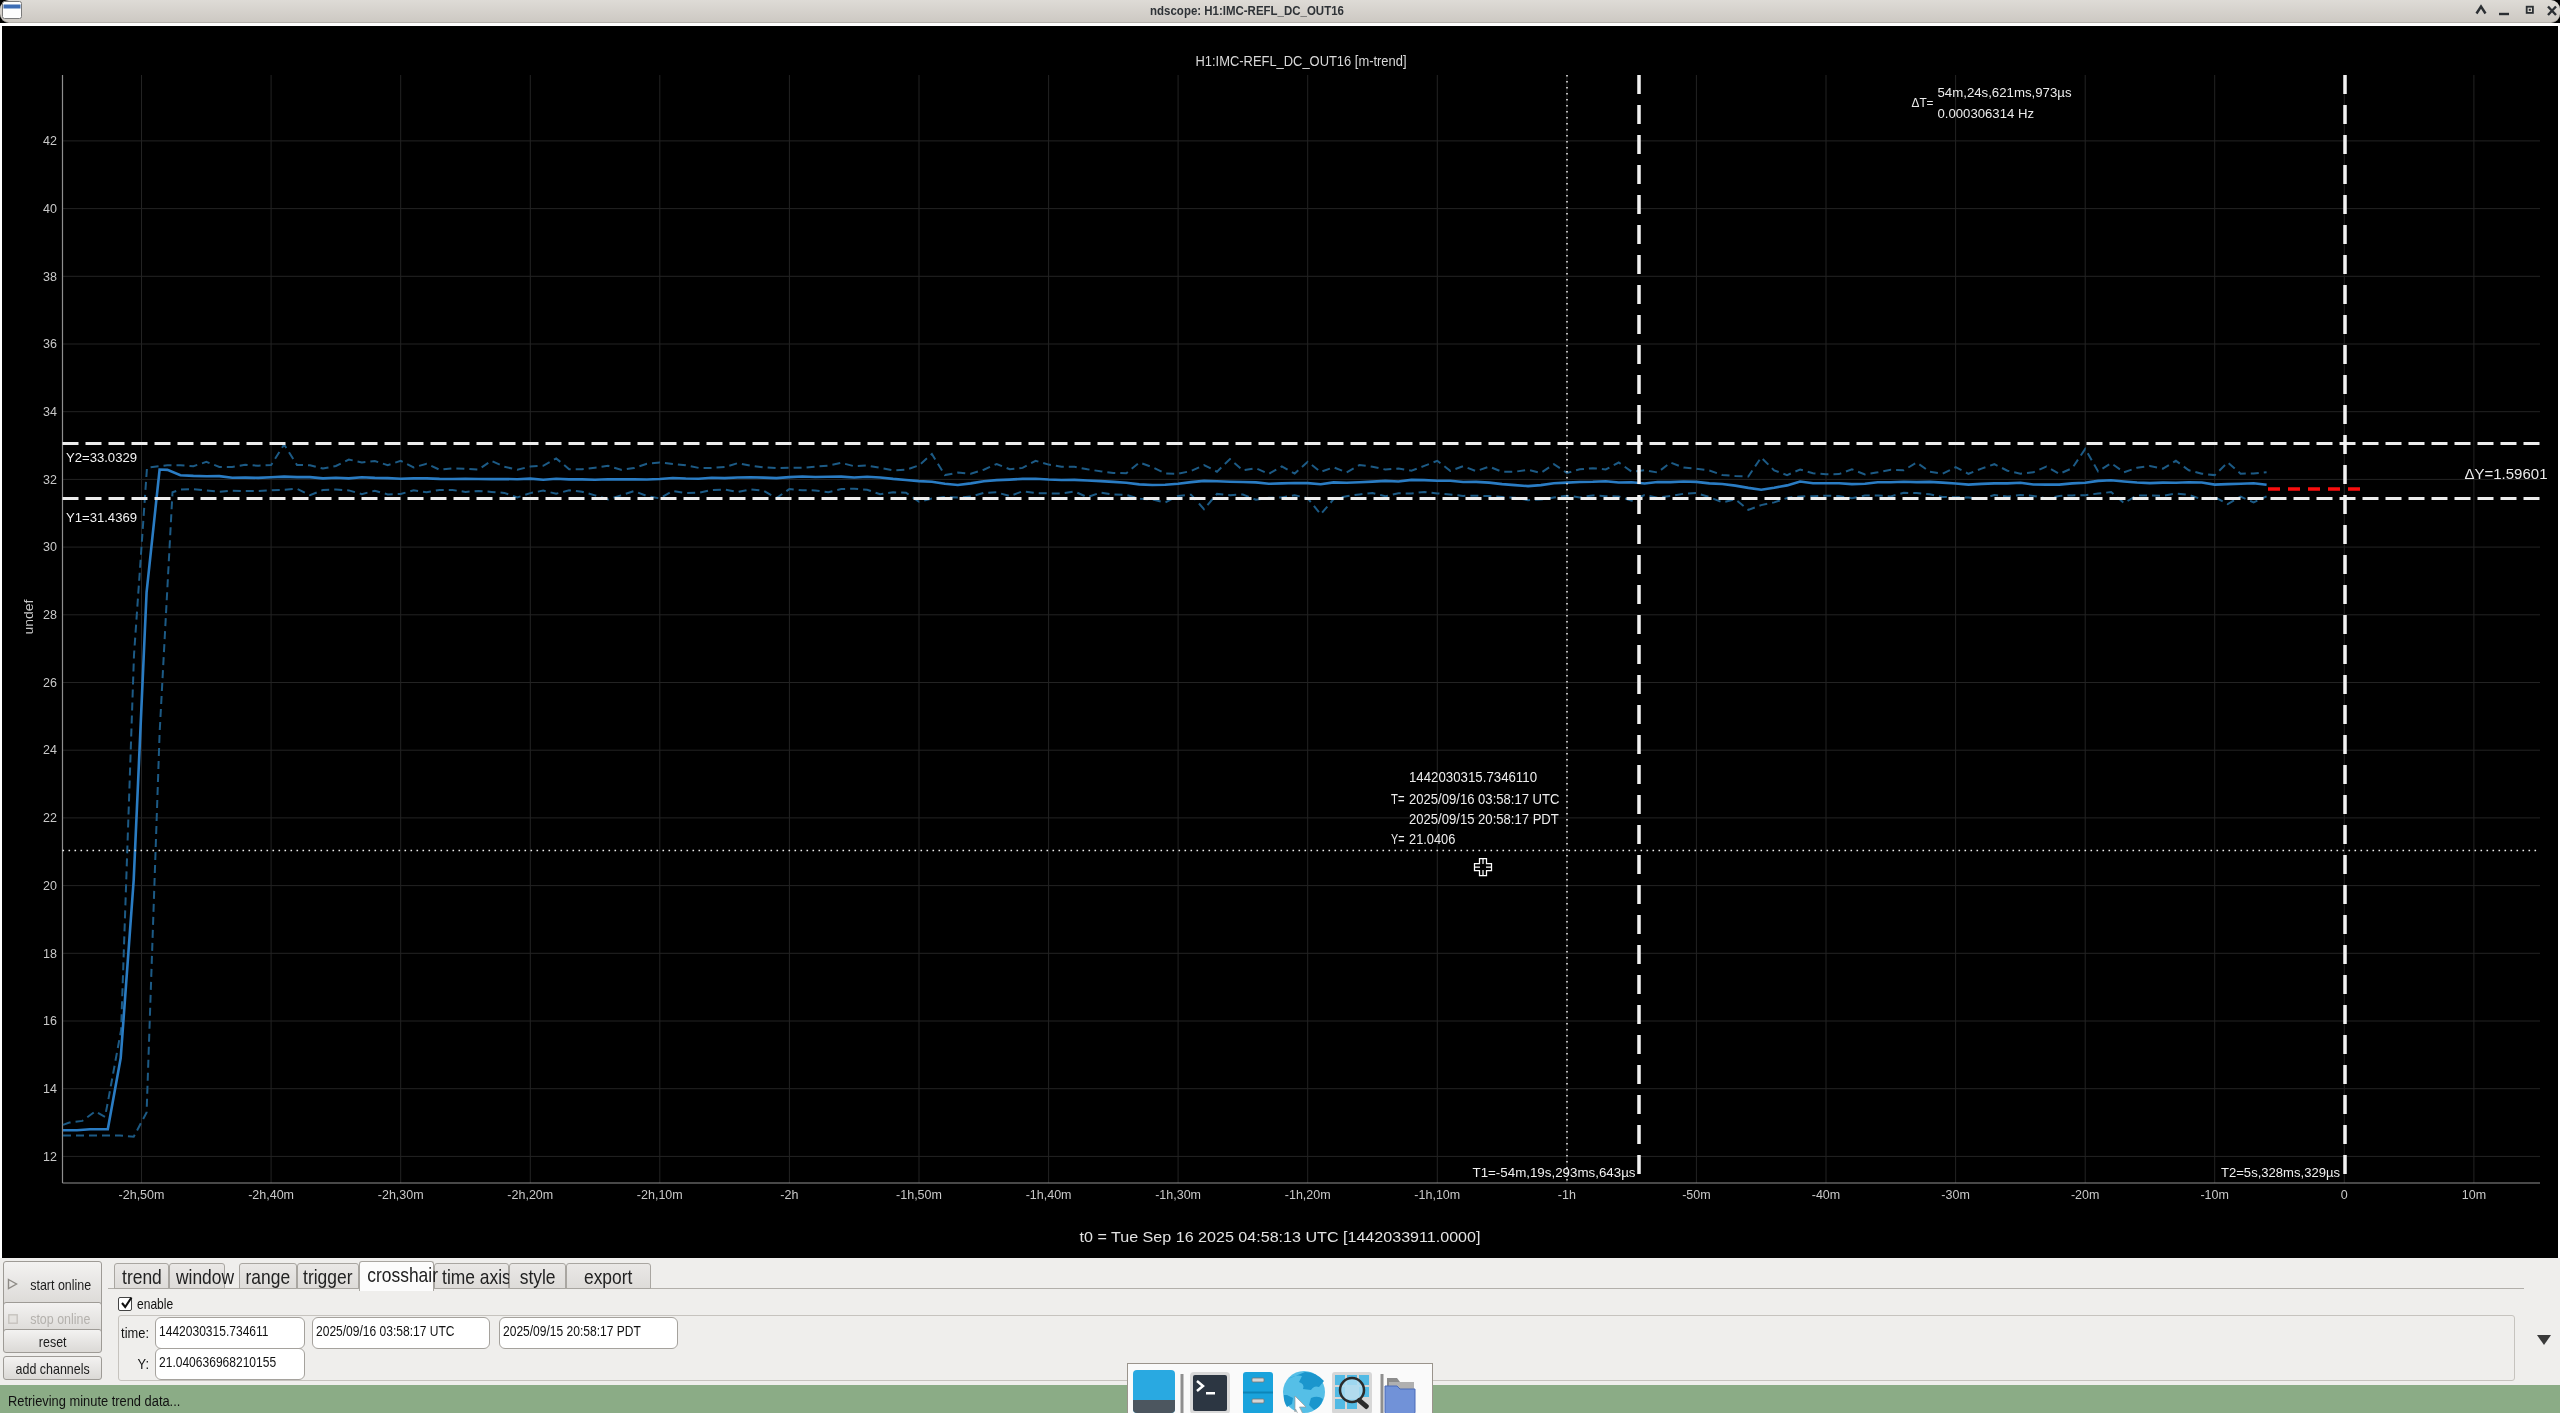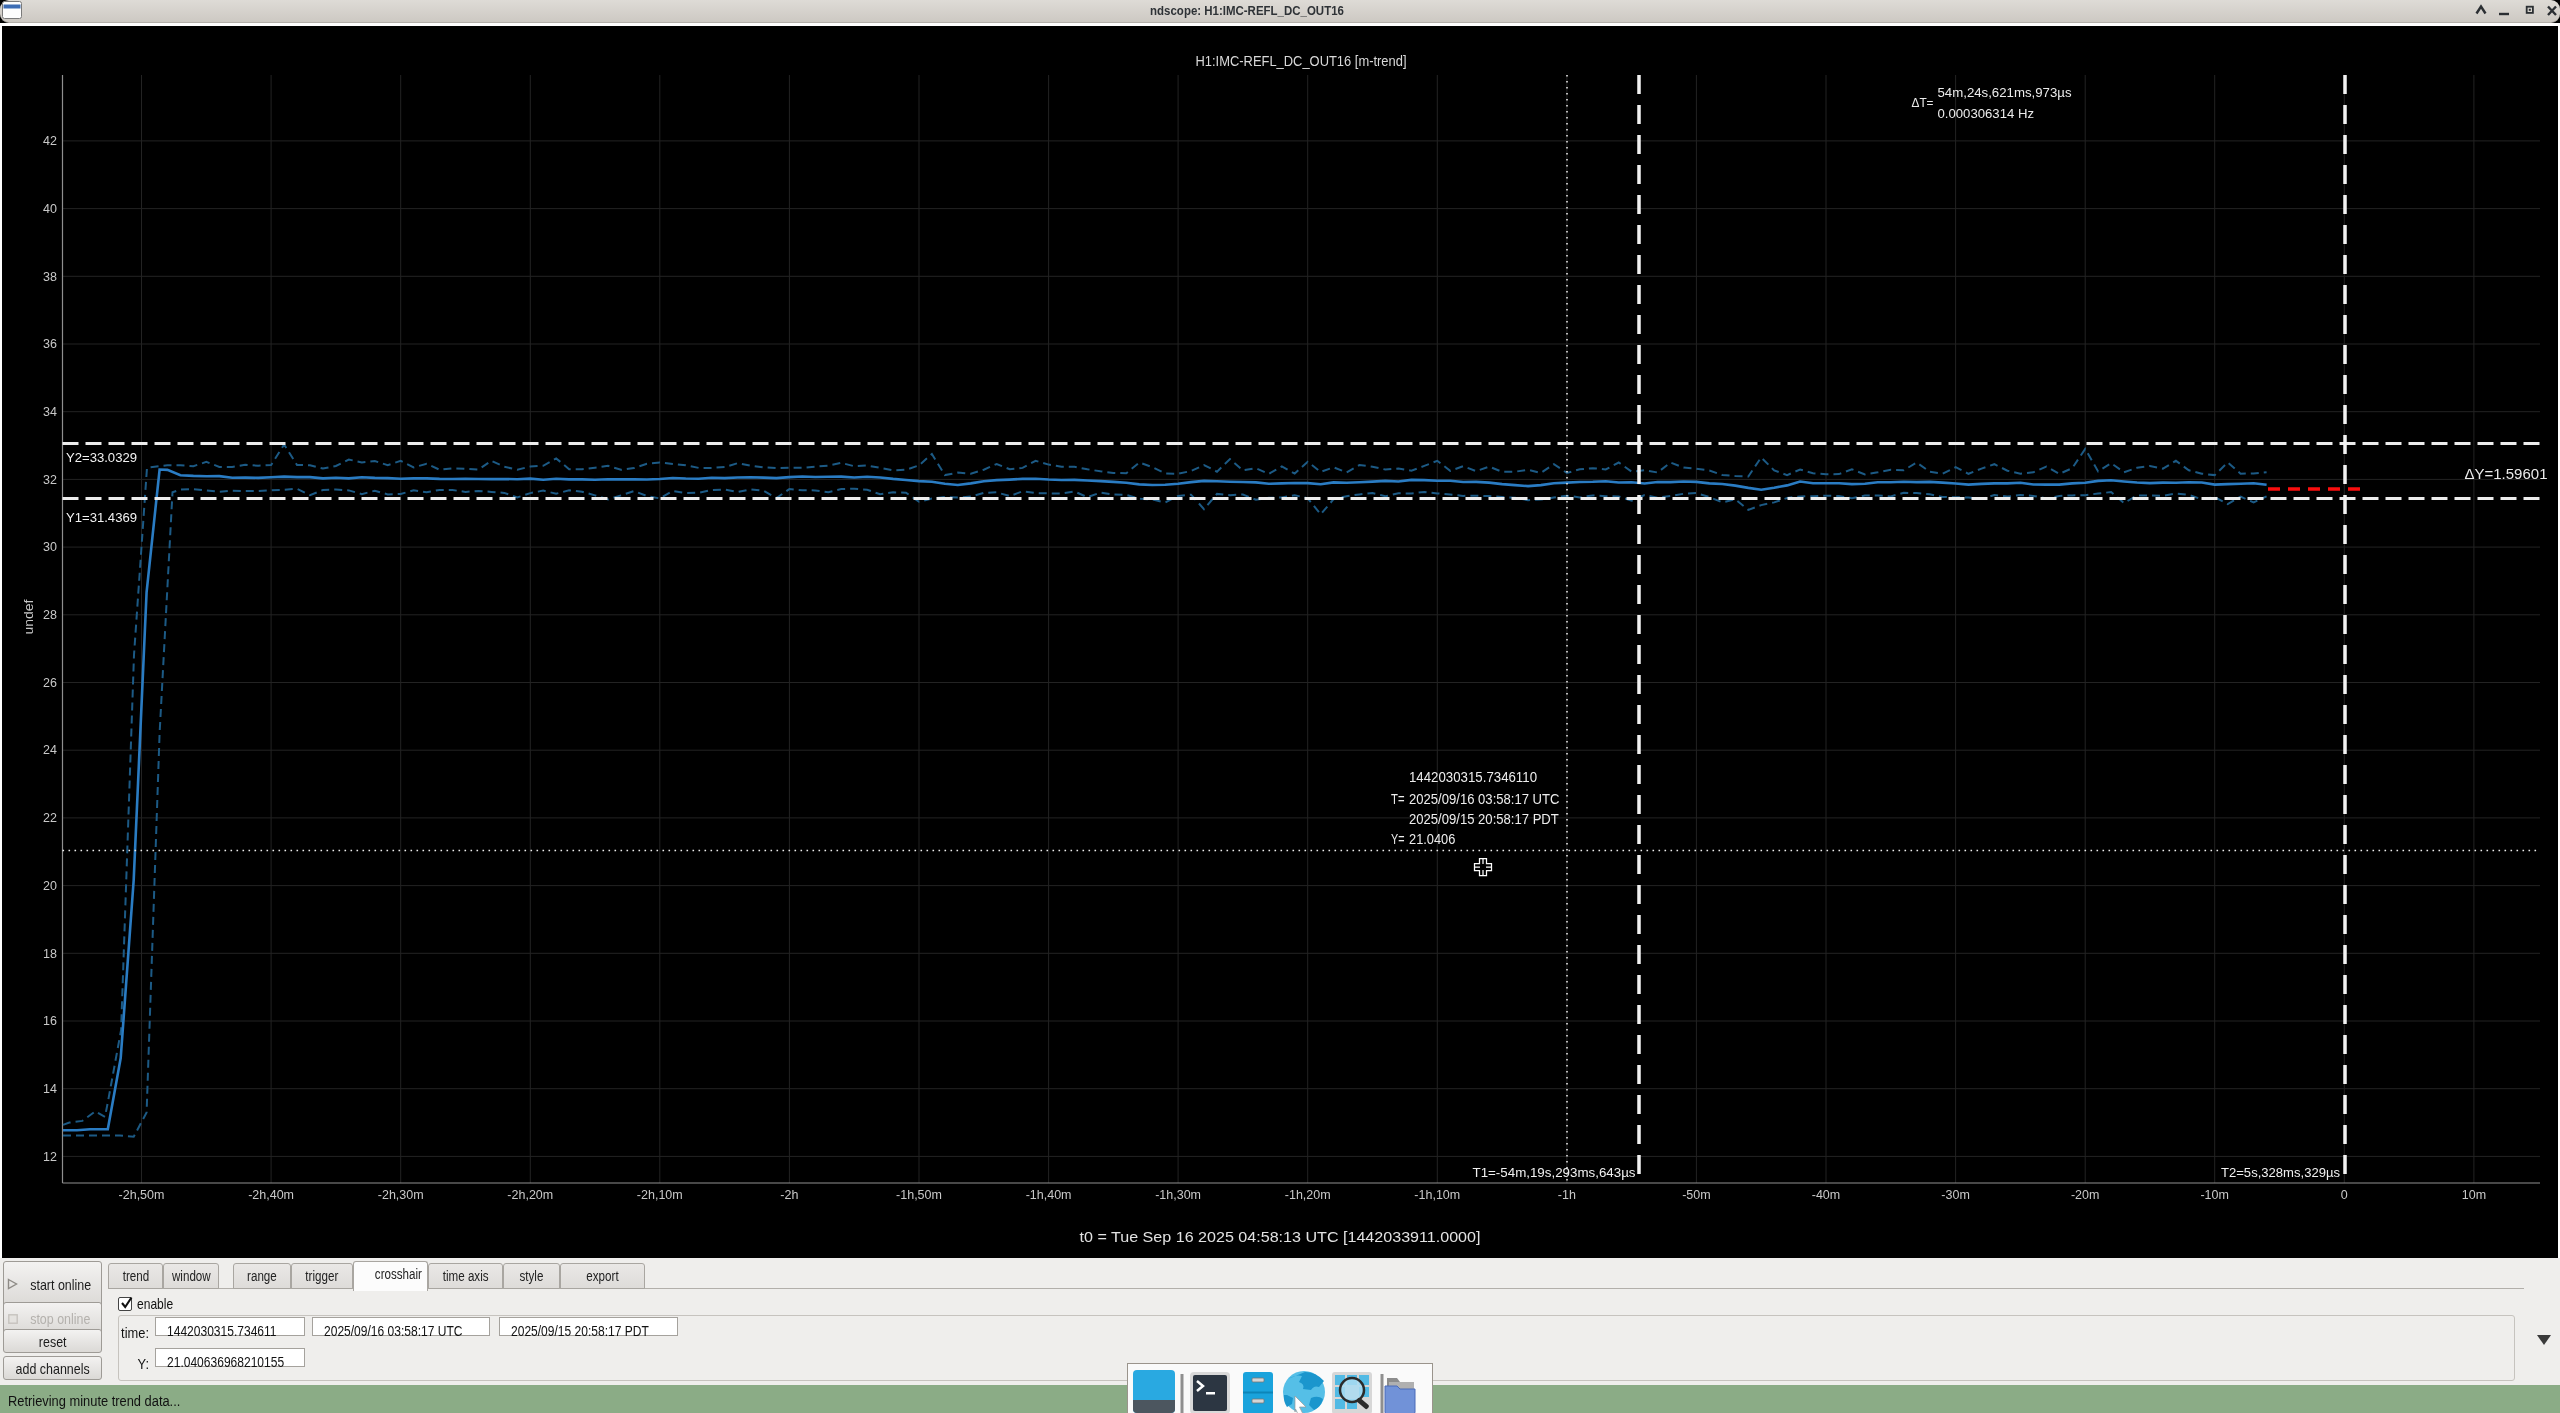--- a/index.html
+++ b/index.html
@@ -18,33 +18,33 @@
 .t14 { font-size:14px; }
 .t15 { font-size:15px; }
 .tick { font-size:12.5px; }
 #panel { position:absolute; left:0; top:1258px; width:2560px; height:127px; background:#efeeec; }
 .btn { position:absolute; left:3px; width:99px; background:linear-gradient(#f3f2f1,#dbd9d6);
   border:1px solid #9e9b96; border-radius:3px; font-size:15px; color:#1c1c1c;
   display:flex; align-items:center; justify-content:center; white-space:nowrap; }
 #paneborder { position:absolute; left:108px; top:1288px; width:2416px; height:1px; background:#b2afaa; }
 .tab { position:absolute; top:1263px; height:26px; background:linear-gradient(#eae8e6,#dedcd9);
   border:1px solid #a9a6a1; border-top-left-radius:3px; border-top-right-radius:3px;
-  font-size:14px; color:#222; text-align:center; line-height:25px; white-space:nowrap; }
+  font-size:21px; color:#222; text-align:center; line-height:25px; white-space:nowrap;margin-left:6px; }
 .tab.sel { top:1261px; height:30px; background:#fcfcfc; border-bottom:none; z-index:3;text-align:right; }
 #checkbox { position:absolute; left:118px; top:1297px; width:14px; height:14px; background:#fff;
   border:1px solid #444; border-radius:2px; }
 #checkbox svg { position:absolute; left:0px; top:-3px; }
 #enlabel { position:absolute; left:137px; top:1296px; font-size:14.5px; color:#111;
   transform:scaleX(0.83); transform-origin:0 50%; }
 #groupbox { position:absolute; left:118px; top:1315px; width:2397px; height:66px;
   border:1px solid #c6c3be; border-radius:3px; }
 .flabel { position:absolute; width:110px; text-align:right; font-size:15.5px; color:#111;
   transform:scaleX(0.83); transform-origin:100% 50%; }
-.input { position:absolute; height:19px; background:#fff; border:1px solid #a5a29d;
-  border-radius:0; font-size:14.5px; color:#111; line-height:26px; padding-left:11px; white-space:nowrap; }
+.input { position:absolute; height:32px; background:#fff; border:1px solid #a5a29d;
+  border-radius:6px; font-size:14.5px; color:#111; line-height:26px; padding-left:3px; white-space:nowrap; }
 #dropdown { position:absolute; left:2537px; top:1335px; width:0; height:0;
   border-left:7px solid transparent; border-right:7px solid transparent; border-top:10px solid #3a3a3a; }
 #statusbar { position:absolute; left:0; top:1385px; width:2560px; height:28px; background:#8bac86; }
 #statusbar div { position:absolute; left:8px; top:7px; font-size:15.5px; color:#111;
   transform:scaleX(0.83); transform-origin:0 50%; }
 #dock { position:absolute; left:1127px; top:1363px; width:306px; height:50px; background:#fafafa;
   border:1px solid #9a948c; border-bottom:none; }
 #winicon { position:absolute; left:2px; top:1px; }
 #winbtns { position:absolute; right:1px; top:3px; }
 </style></head>

